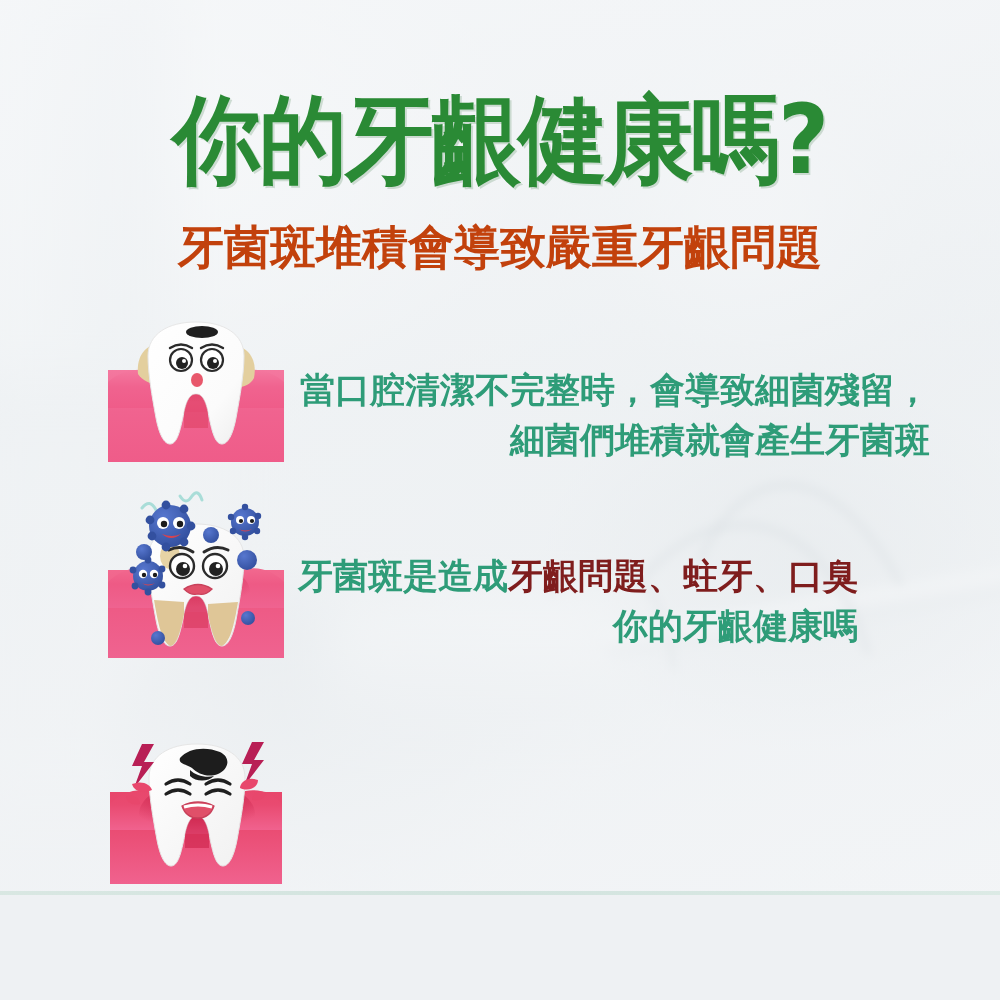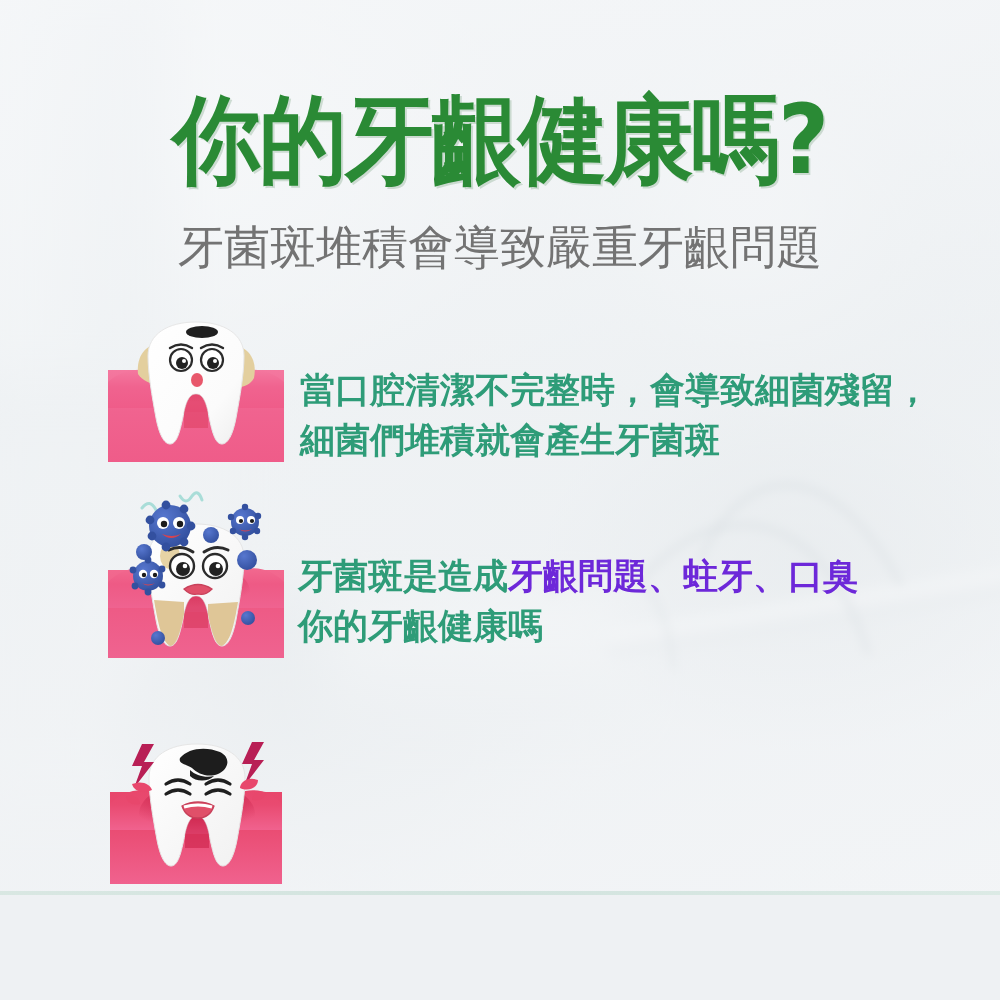--- a/index.html
+++ b/index.html
@@ -124,25 +124,25 @@
     white-space: nowrap;
     text-shadow: 2px 2px 0 rgba(30,100,40,0.18);
   }
 
   .subhead {
     position: absolute;
     left: 0; right: 0;
     top: 222px;
     text-align: center;
     font-family: "DejaVu Sans", "Liberation Sans", sans-serif;
-    font-weight: 400;
+    font-weight: 700;
     font-size: 46px;
     line-height: 1.1;
     letter-spacing: 0px;
-    color: #737373;
+    color: #c2410c;
     white-space: nowrap;
   }
 
   
   .row {
     position: absolute;
     display: flex;
     align-items: flex-start;
   }
   .row-1 { left: 102px; top: 308px; }
@@ -158,25 +158,26 @@
   .art-2 { height: 175px; }
   .art-3 { height: 165px; }
 
   .row-text {
     font-family: "DejaVu Sans", "Liberation Sans", sans-serif;
     font-weight: 700;
     font-size: 35px;
     line-height: 1.42;
     color: #2e9c78;
     white-space: nowrap;
+    text-align: right;
   }
   .row-1 .row-text { margin-left: 10px; margin-top: 58px; }
   .row-2 .row-text { margin-left: 8px; margin-top: 62px; }
   .row-3 .row-text { margin-left: 8px; margin-top: 28px; }
-  .hl { color: #6d28d9; }
+  .hl { color: #7f1d1d; }
 
   
   .art svg { display: block; }
 </style>
 </head>
 <body>
 
 <div id="poster">
 
   <div class="bg-layer">

